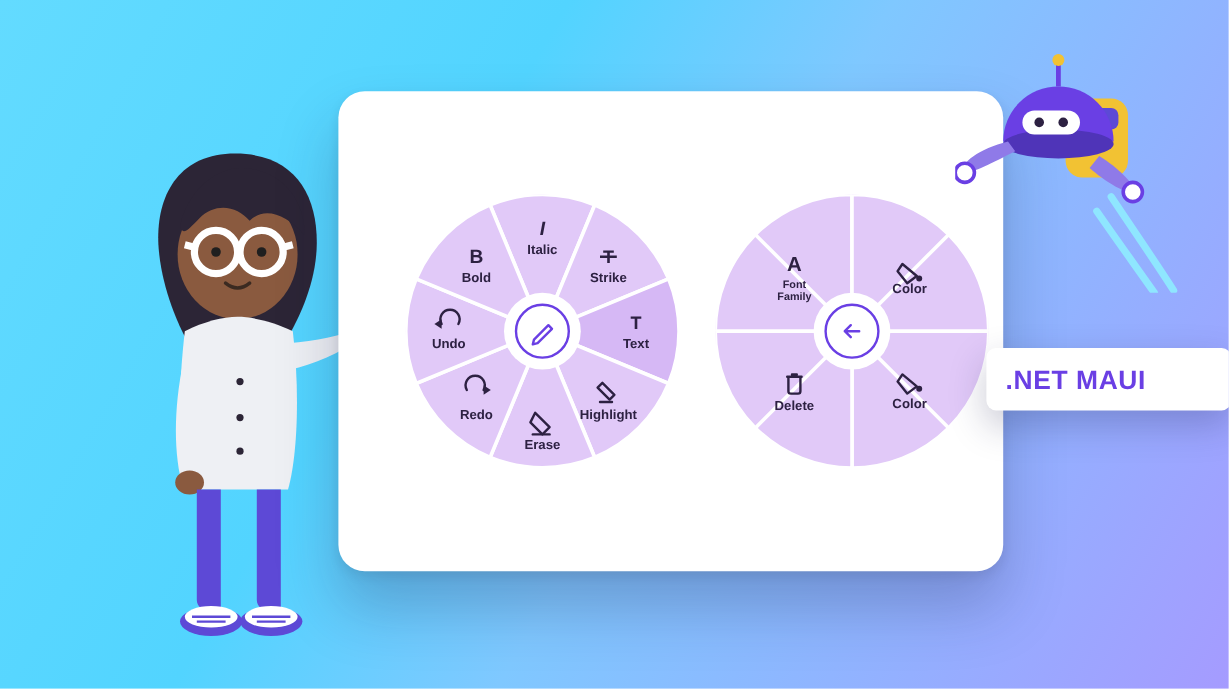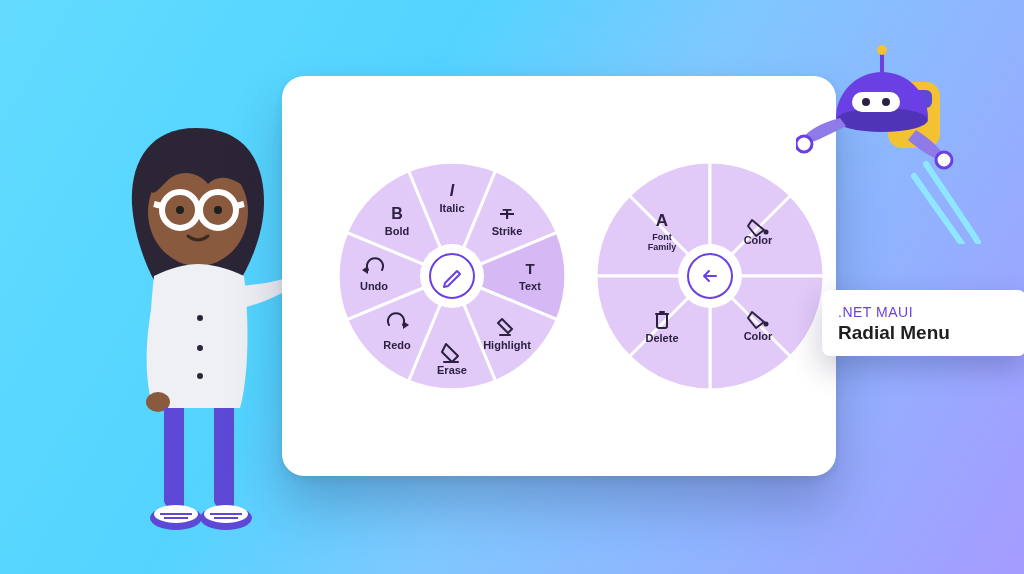--- a/index.html
+++ b/index.html
@@ -36,21 +36,21 @@
   .lbl{font-size:11px;fill:var(--ink);text-anchor:middle;font-family:Arial;font-weight:600;}
   .lbl.sm{font-size:9px;}
   .center-ico{stroke:var(--accent);fill:none;stroke-width:2;stroke-linecap:round;stroke-linejoin:round;}
 
   
   .callout{
     position:absolute;left:822px;top:290px;width:172px;
     background:#fff;border-radius:8px;padding:14px 16px 12px 16px;
     box-shadow:0 12px 30px rgba(30,30,80,0.25);
   }
-  .callout .l1{color:var(--accent);font-weight:400;font-size:14px;letter-spacing:0.5px;}
+  .callout .l1{color:var(--accent);font-weight:700;font-size:22px;letter-spacing:0.5px;}
   .callout .l2{color:#1f1f1f;font-weight:600;font-size:19px;margin-top:2px;}
 
   
   .presenter{position:absolute;left:88px;top:118px;width:220px;height:420px;}
 
   
   .mascot{position:absolute;left:796px;top:44px;width:190px;height:200px;}
 </style>
 </head>
 <body>
@@ -268,16 +268,15 @@
 
       <path d="M50 82 C30 92 16 100 6 100 C4 92 20 80 44 74" fill="#8f7ae8"></path>
       <path d="M120 86 C136 96 148 108 150 116 C142 118 126 108 112 96" fill="#8f7ae8"></path>
       <circle cx="8" cy="100" r="8" fill="#fff" stroke="#6a3fe4" stroke-width="3"></circle>
       <circle cx="148" cy="116" r="8" fill="#fff" stroke="#6a3fe4" stroke-width="3"></circle>
     </svg>
   </div>
 
   <div class="callout">
     <div class="l1">.NET MAUI</div>
-    <div class="l2">Radial Menu</div>
   </div>
 
 </div>
 
 </body></html>

